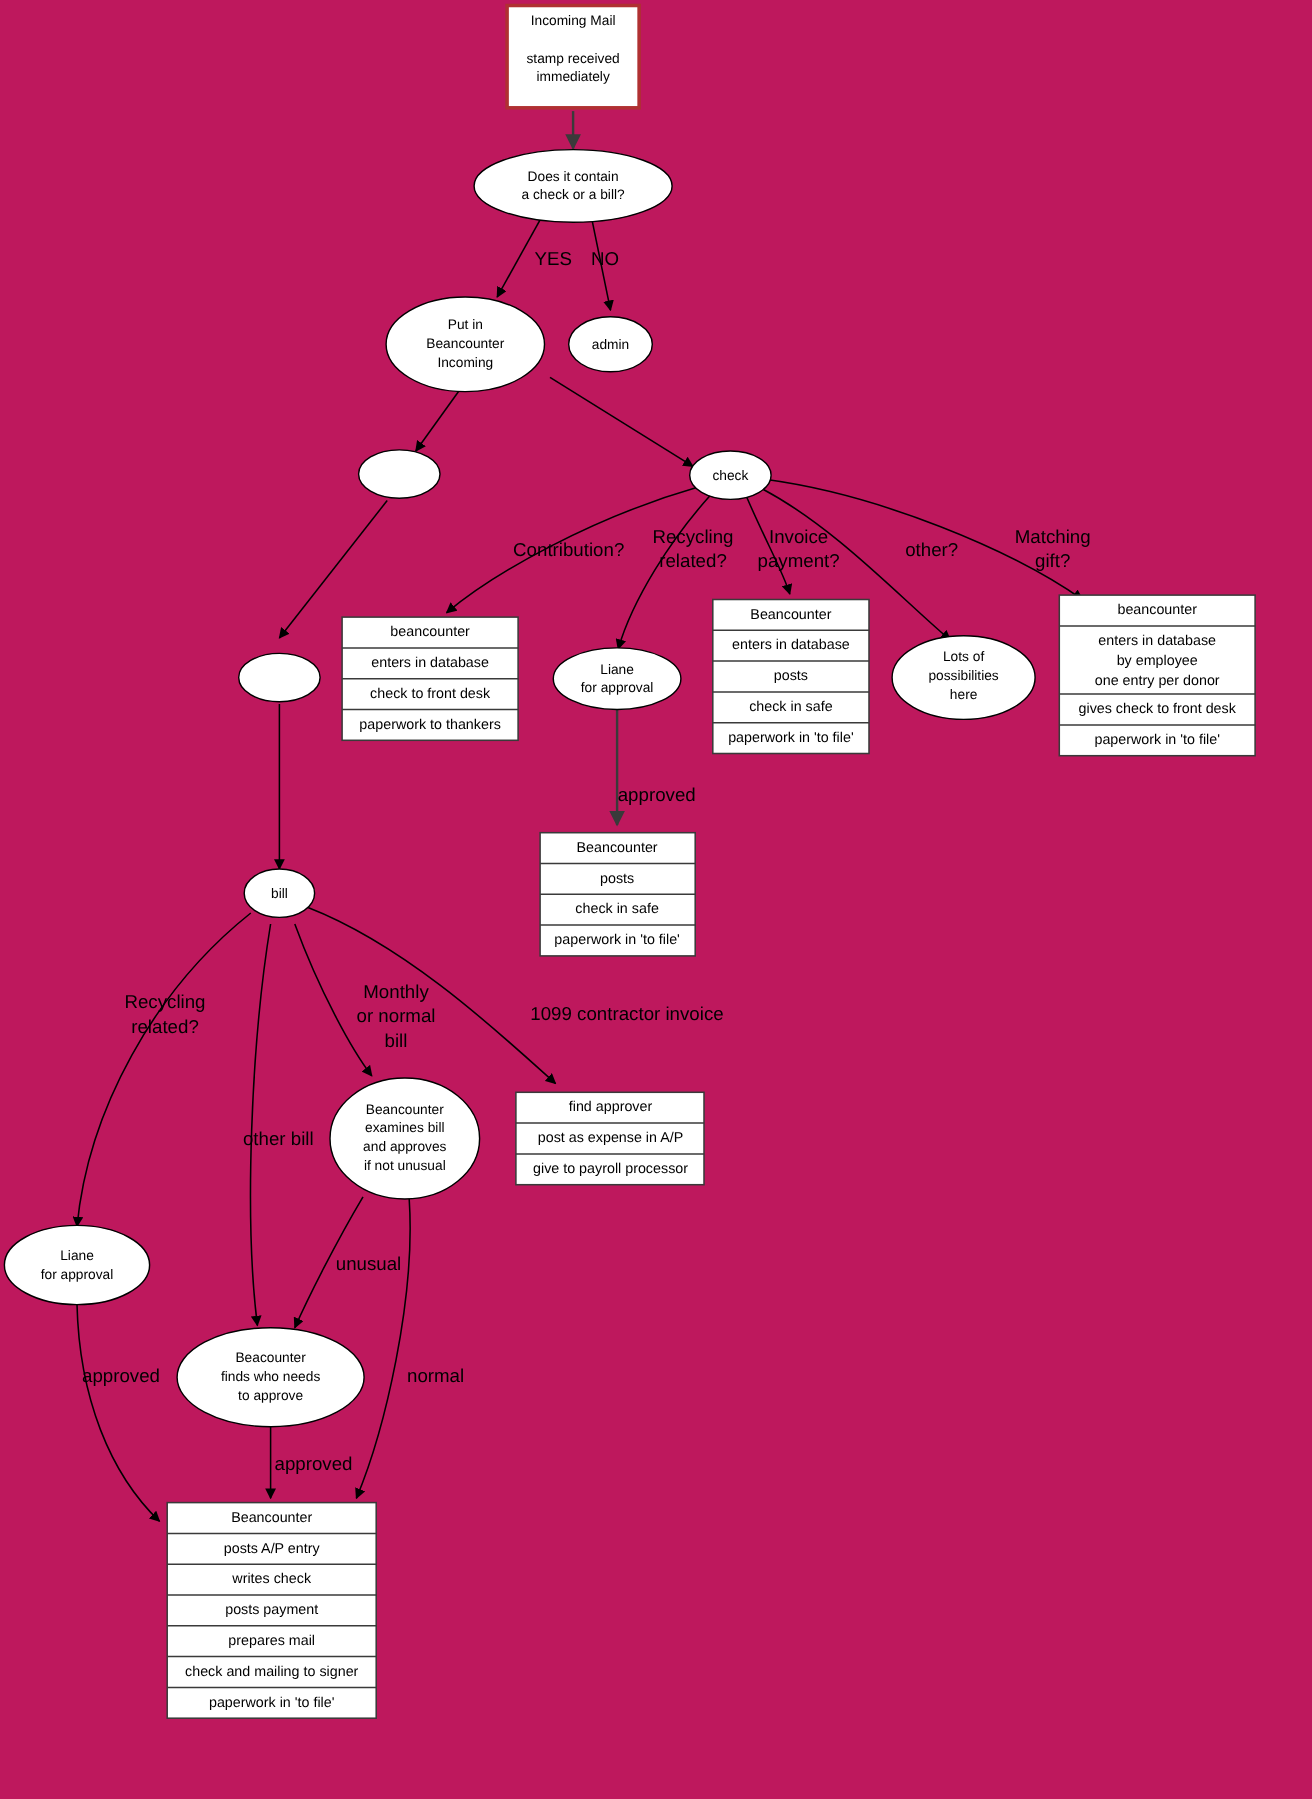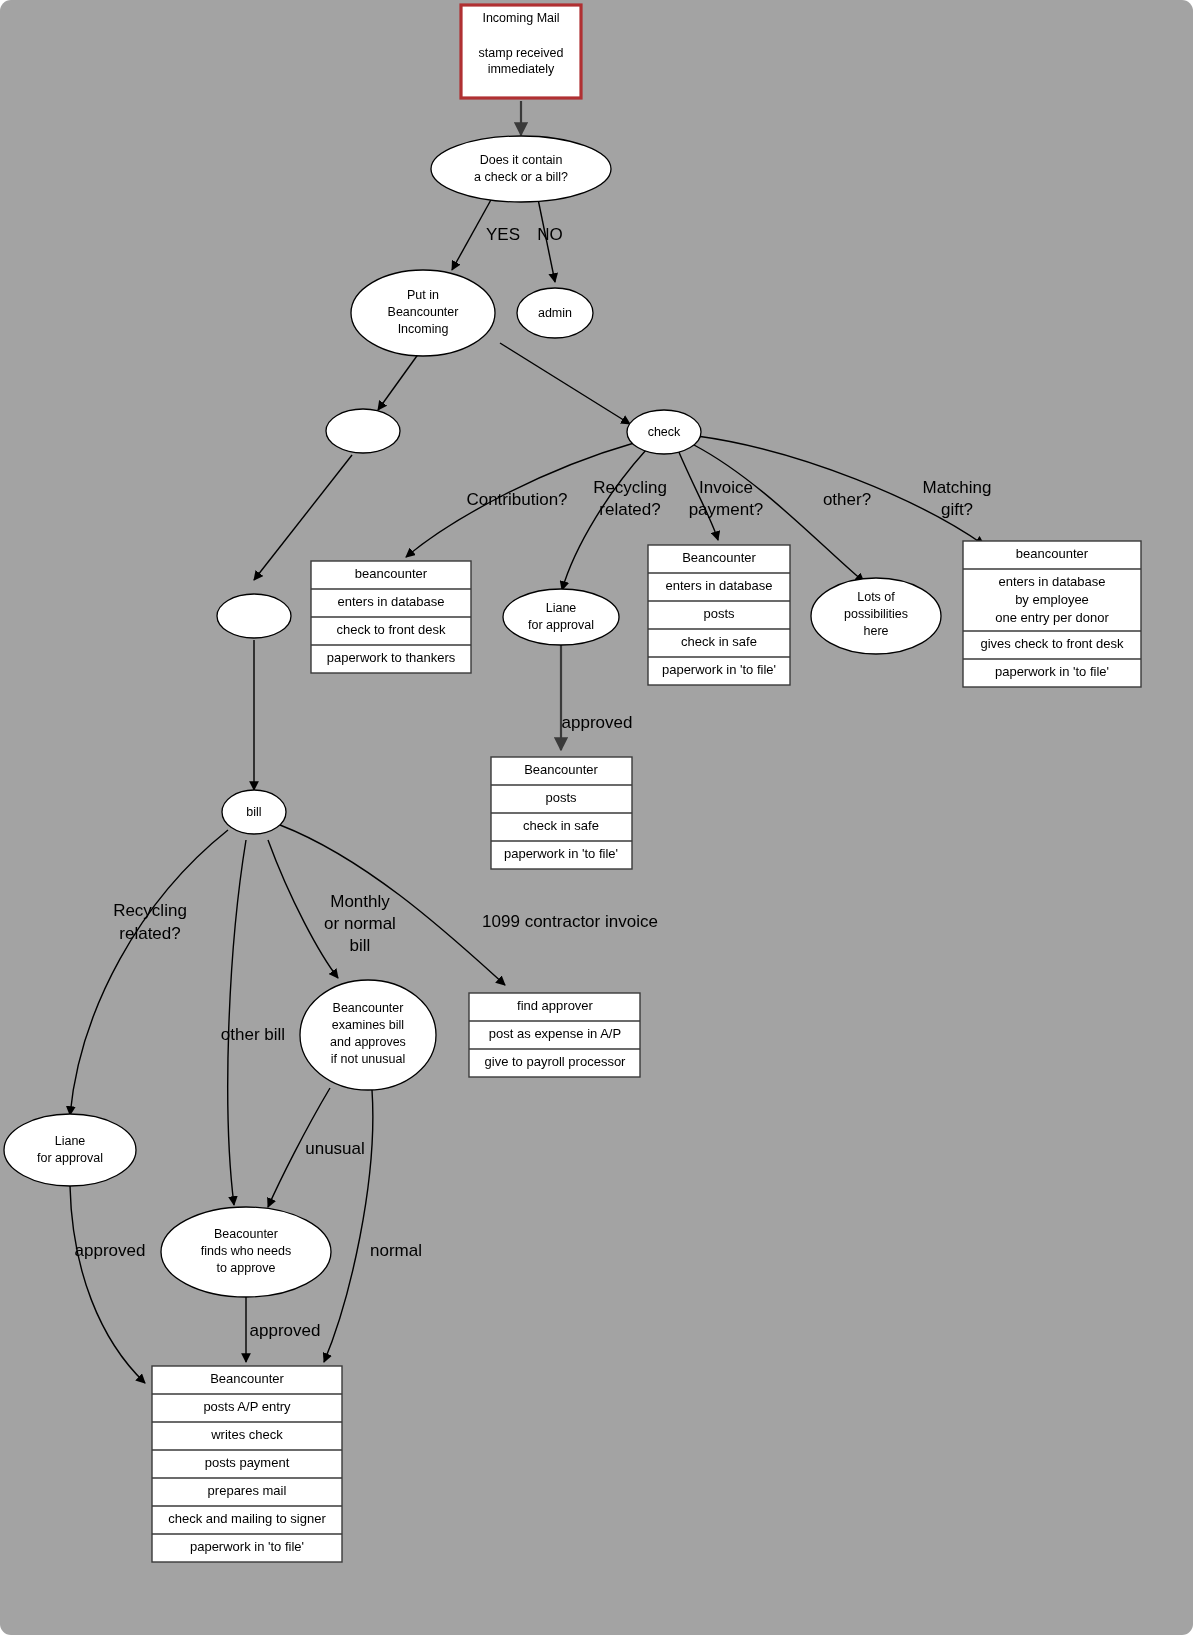--- a/index.html
+++ b/index.html
@@ -7,23 +7,22 @@
     padding: 0;
     background: #ffffff;
   }
   body {
     font-family: "Liberation Sans", sans-serif;
   }
   #diagram-root {
     position: relative;
     width: 1193px;
     height: 1635px;
-    background: #a3a3a3;
+    background: #be185d;
     overflow: hidden;
-    border-radius: 11px;
   }
   svg#flow {
     display: block;
     width: 1193px;
     height: 1635px;
   }
   .node-shape {
     fill: #ffffff;
     stroke: #000000;
     stroke-width: 1.3;

